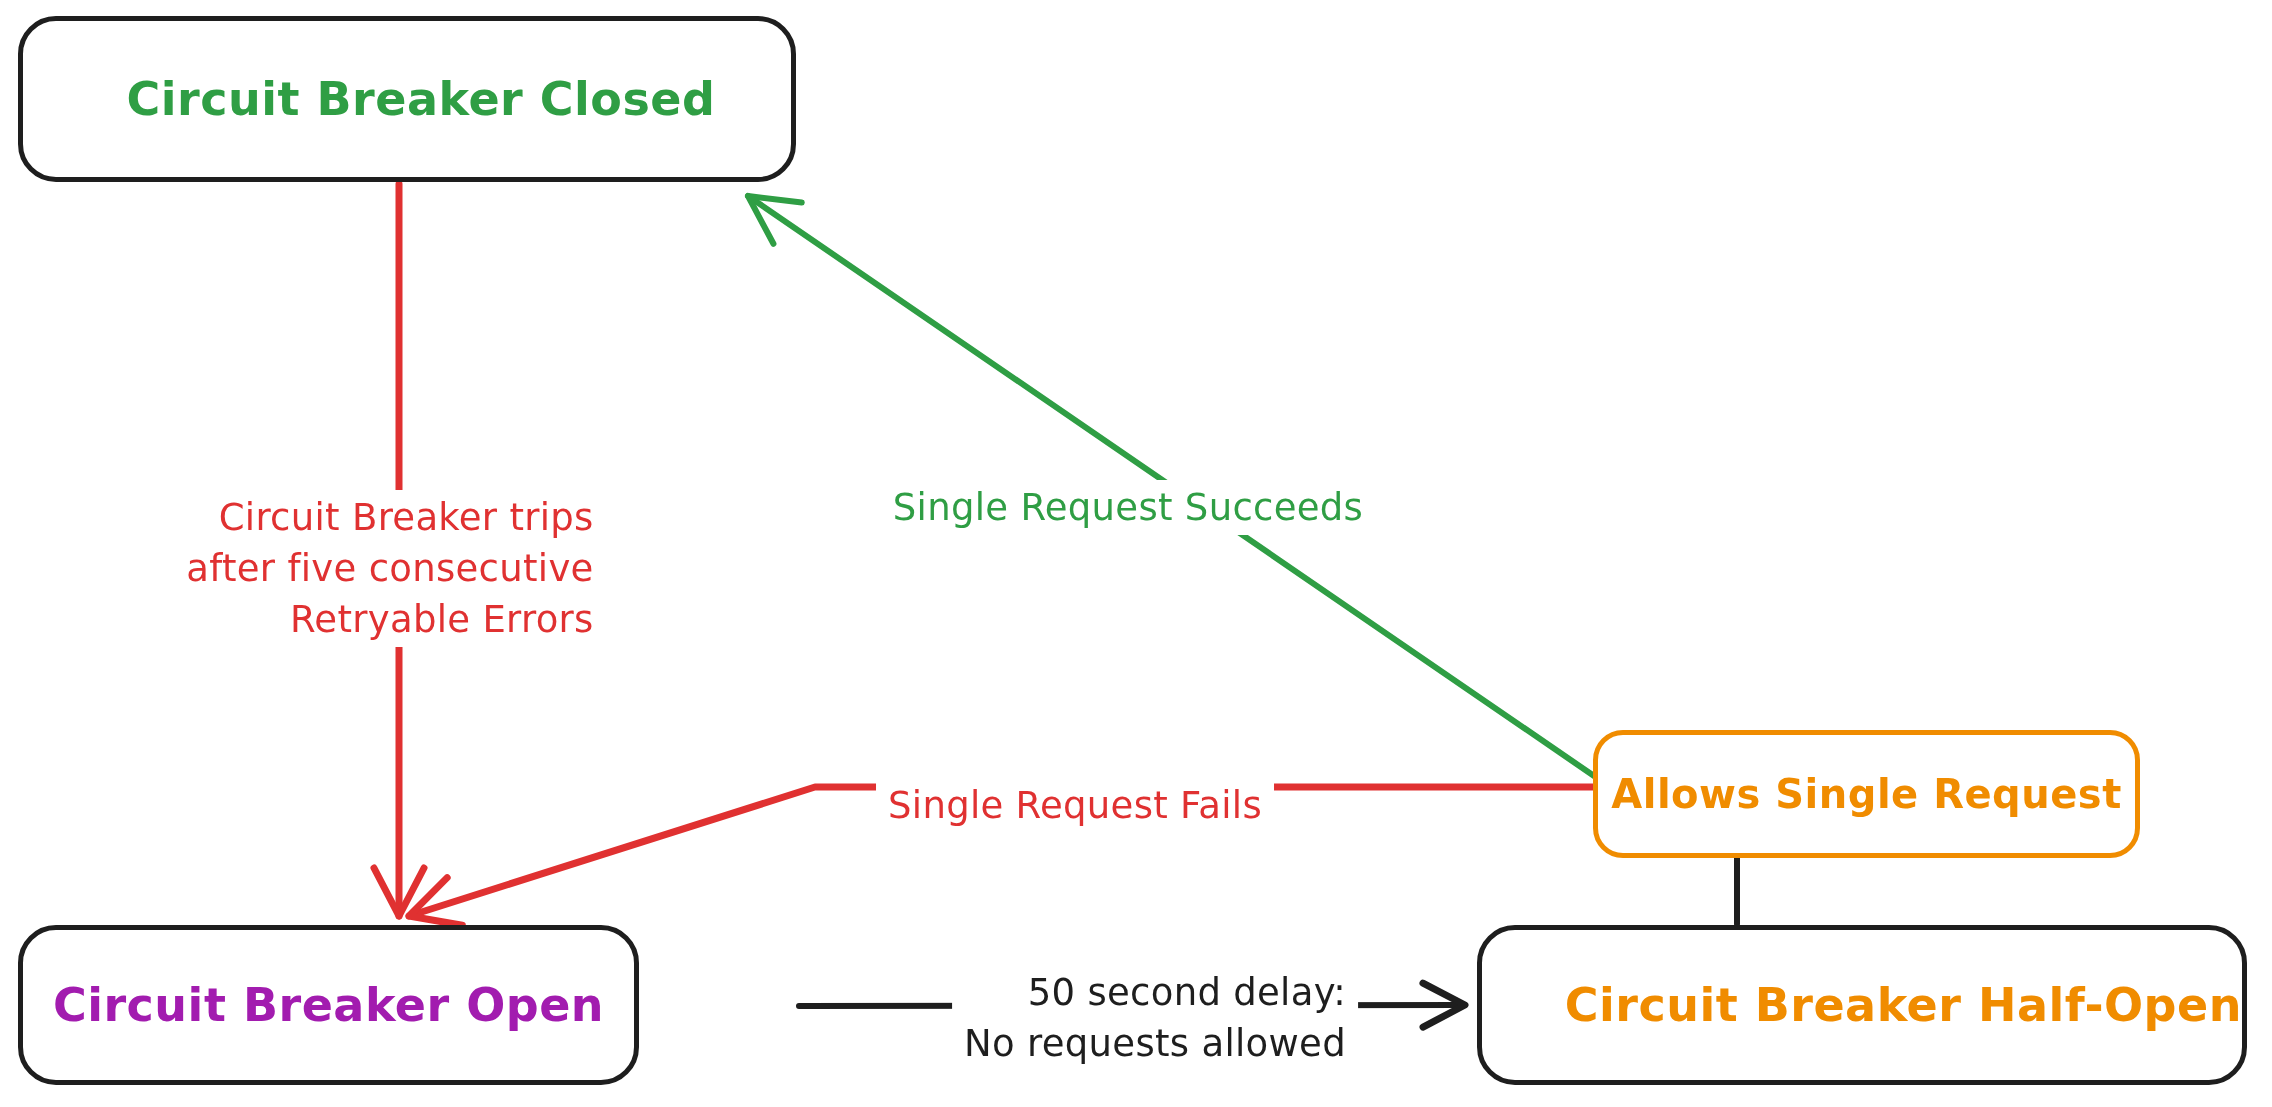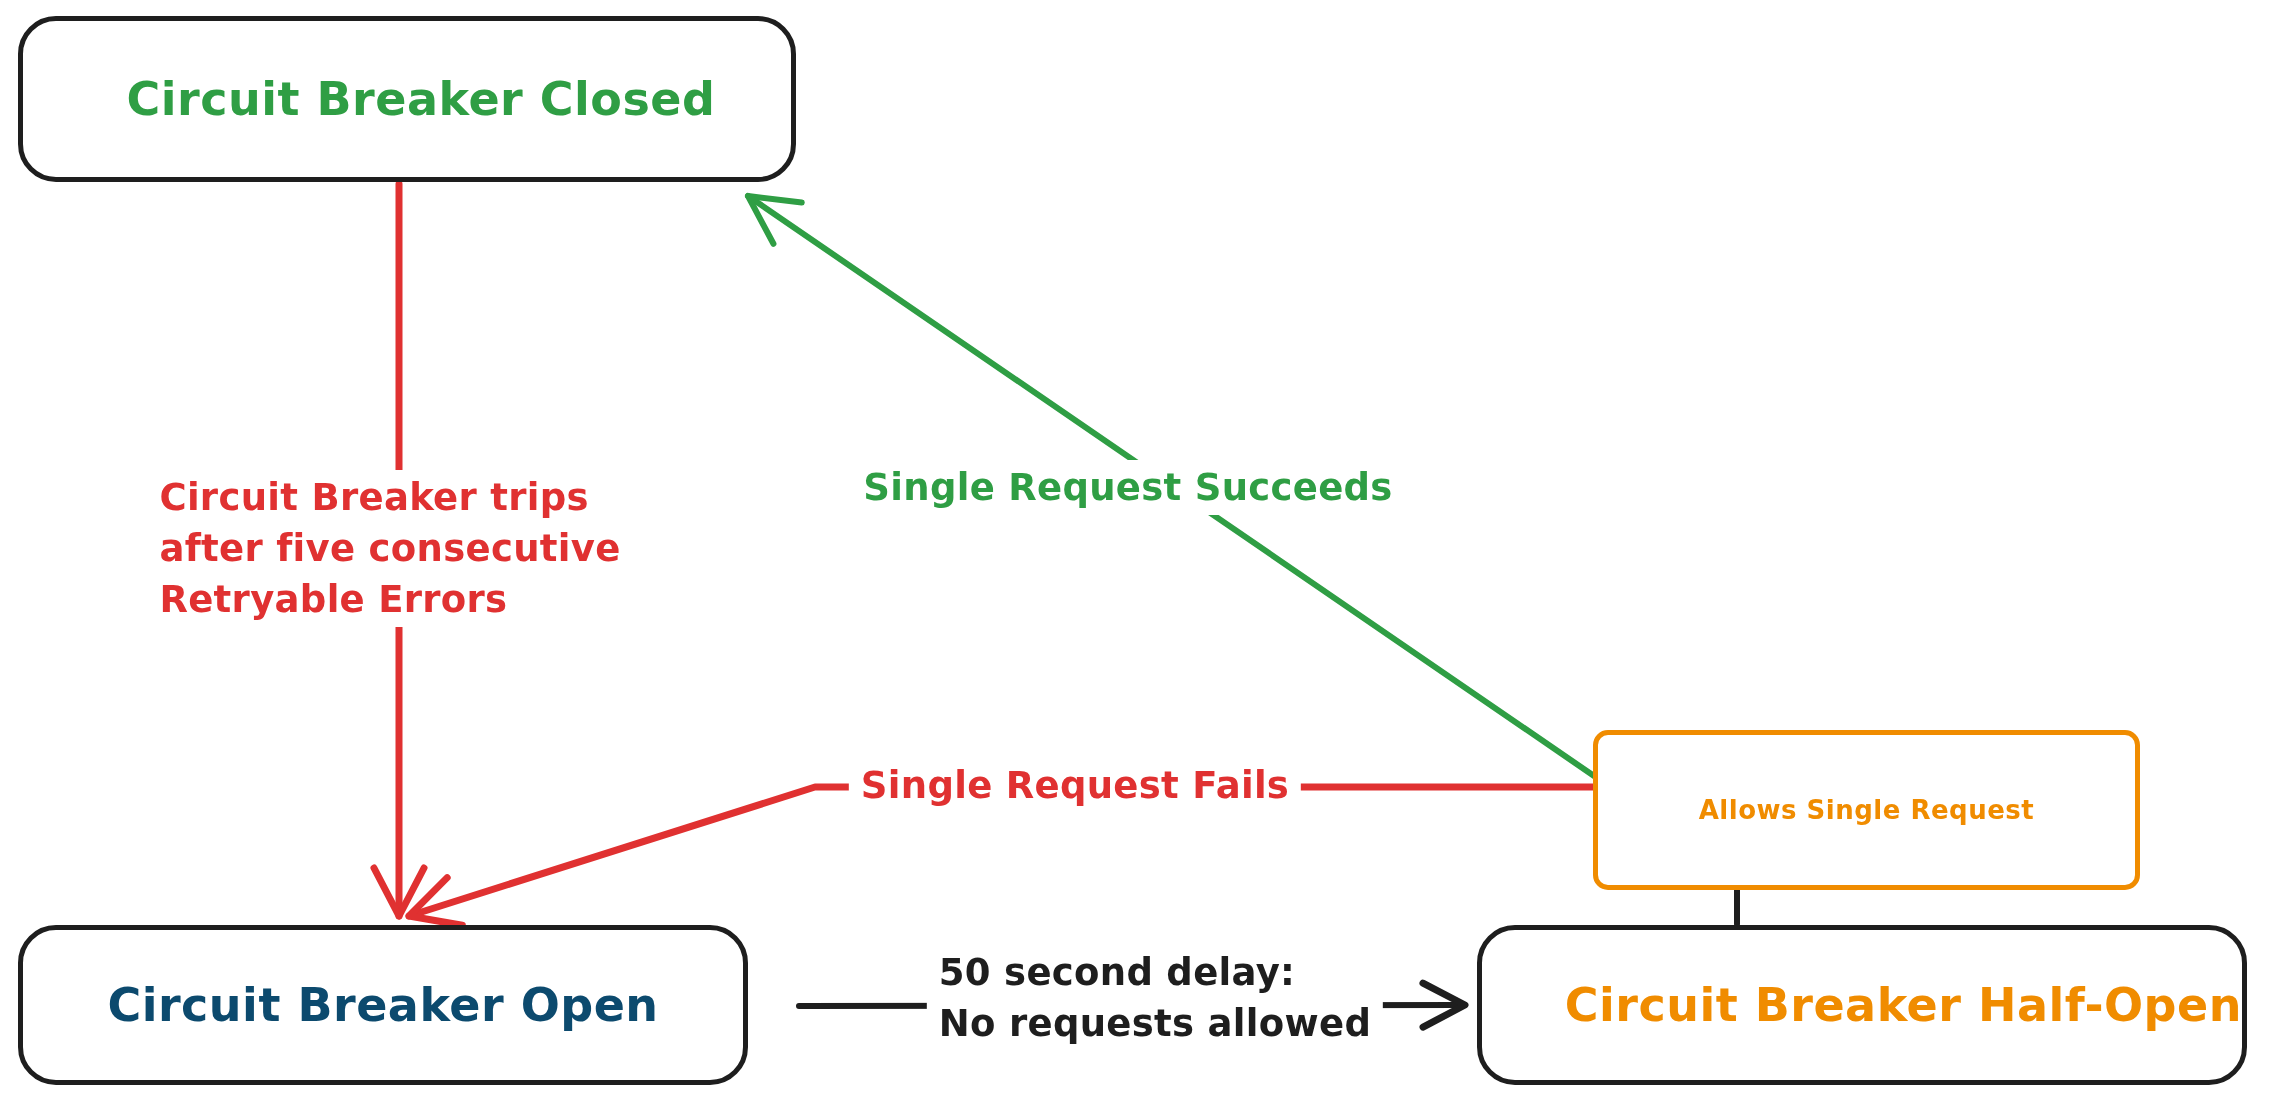--- a/index.html
+++ b/index.html
@@ -30,40 +30,41 @@
     border-radius: 38px;
     display: flex;
     align-items: center;
     justify-content: center;
     text-align: center;
     font-size: 46px;
     font-weight: 600;
     letter-spacing: 0.5px;
   }
   .node-closed   { left: 18px;   top: 16px;  width: 778px; height: 166px; color: #2f9e44; padding-left: 28px; }
-  .node-open     { left: 18px;   top: 925px; width: 730px; height: 160px; color: #0c4a6e; justify-content: center; }
+  .node-open     { left: 18px;   top: 925px; width: 621px; height: 160px; color: #a21caf; justify-content: center; }
   .node-halfopen { left: 1477px; top: 925px; width: 770px; height: 160px; color: #f08c00; justify-content: flex-end; }
   .node-allows {
-    left: 1593px; top: 730px; width: 547px; height: 160px;
+    left: 1593px; top: 730px; width: 547px; height: 128px;
     color: #f08c00;
     border: 5px solid #f08c00;
-    border-radius: 15px;
-    font-size: 26px;
+    border-radius: 30px;
+    font-size: 40px;
   }
   .edge-label {
     position: absolute;
     transform: translateX(-50%);
     background: #ffffff;
     padding: 2px 12px;
-    text-align: left;
+    text-align: right;
     white-space: pre-line;
     font-size: 37px;
-    font-weight: 700;
+    font-weight: 400;
     line-height: 1.38;
     letter-spacing: 0.3px;
+    margin-top: 20px;
   }
   .label-trips    { left: 390px;  top: 470px;  color: #e03131; }
   .label-succeeds { left: 1128px; top: 460px;  color: #2f9e44; }
   .label-fails    { left: 1075px; top: 758px;  color: #e03131; }
   .label-delay    { left: 1155px; top: 945px;  color: #1e1e1e; }
 </style>
 </head>
 <body>
 
 <div class="canvas">

